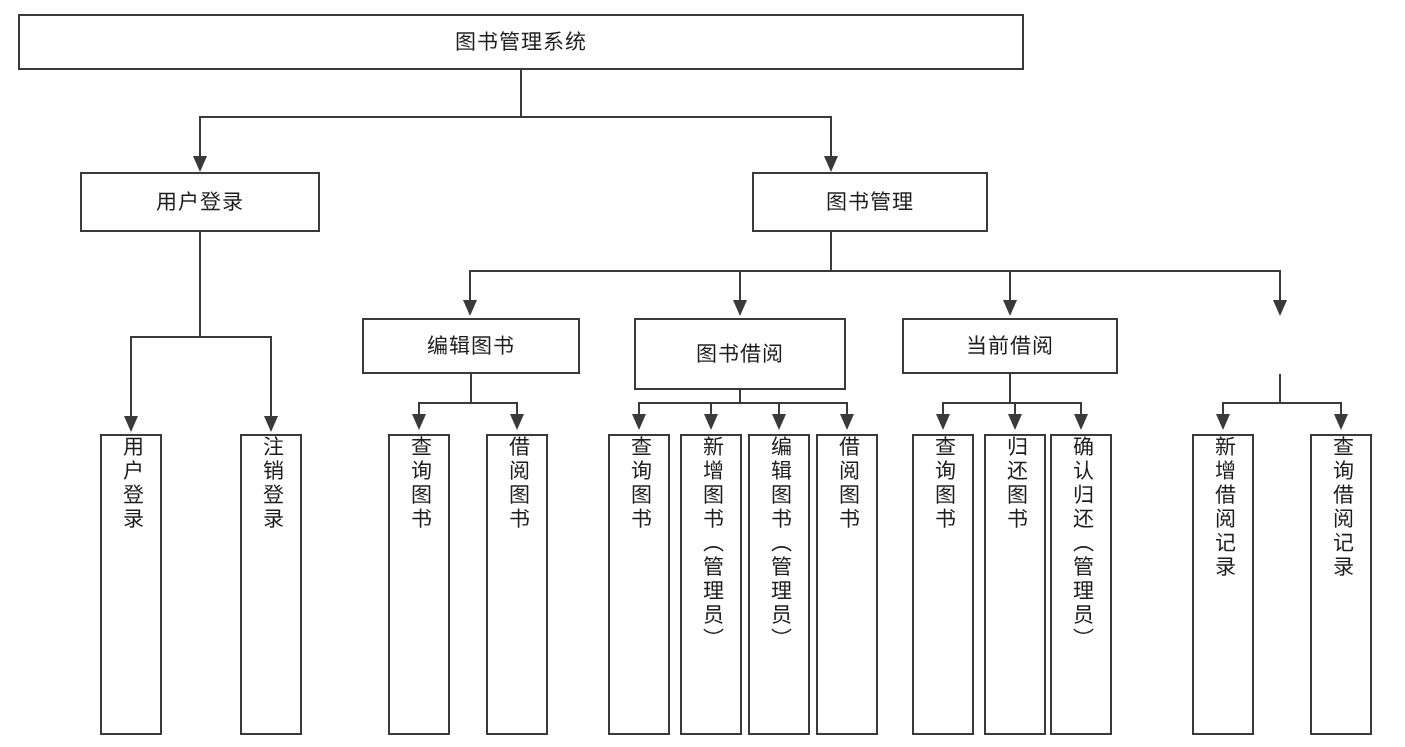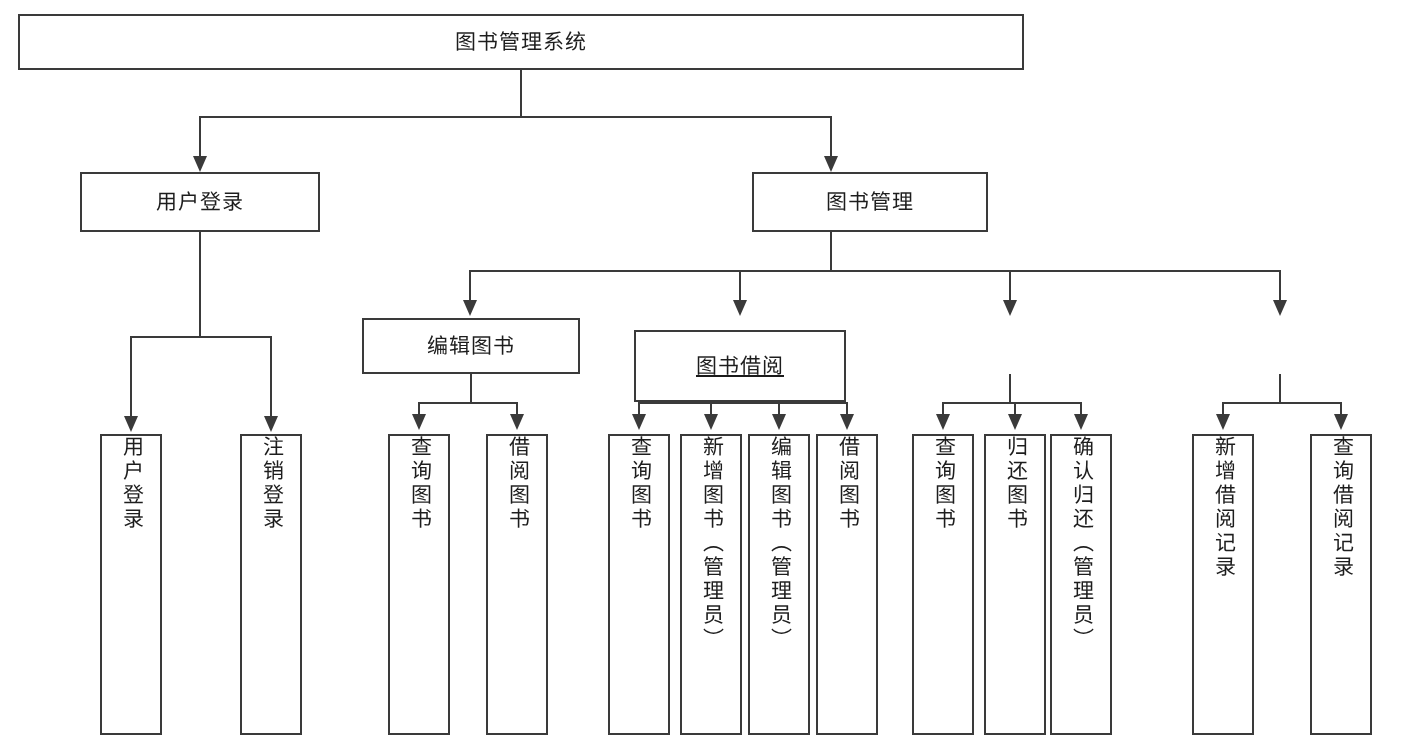--- a/index.html
+++ b/index.html
@@ -152,22 +152,25 @@
   <div class="node" style="left:80px; top:172px; width:240px; height:60px;">
     <span class="label">用户登录</span>
   </div>
   <div class="node" style="left:712px; top:172px; width:236px; height:60px;margin-left:40px;">
     <span class="label">图书管理</span>
   </div>
 
   <div class="node" style="left:362px; top:318px; width:218px; height:56px;">
     <span class="label">编辑图书</span>
   </div>
-  <div class="node" style="left:634px; top:330px; width:212px; height:72px;text-decoration:underline;">
+  <div class="node" style="left:634px; top:318px; width:212px; height:72px;">
     <span class="label">图书借阅</span>
+  </div>
+  <div class="node" style="left:902px; top:318px; width:216px; height:56px;">
+    <span class="label">当前借阅</span>
   </div>
 
   <div class="node vertical" style="left:100px; top:434px; width:62px; height:301px;">
     <span class="label">用户登录</span>
   </div>
   <div class="node vertical" style="left:240px; top:434px; width:62px; height:301px;">
     <span class="label">注销登录</span>
   </div>
   <div class="node vertical" style="left:388px; top:434px; width:62px; height:301px;">
     <span class="label">查询图书</span>

